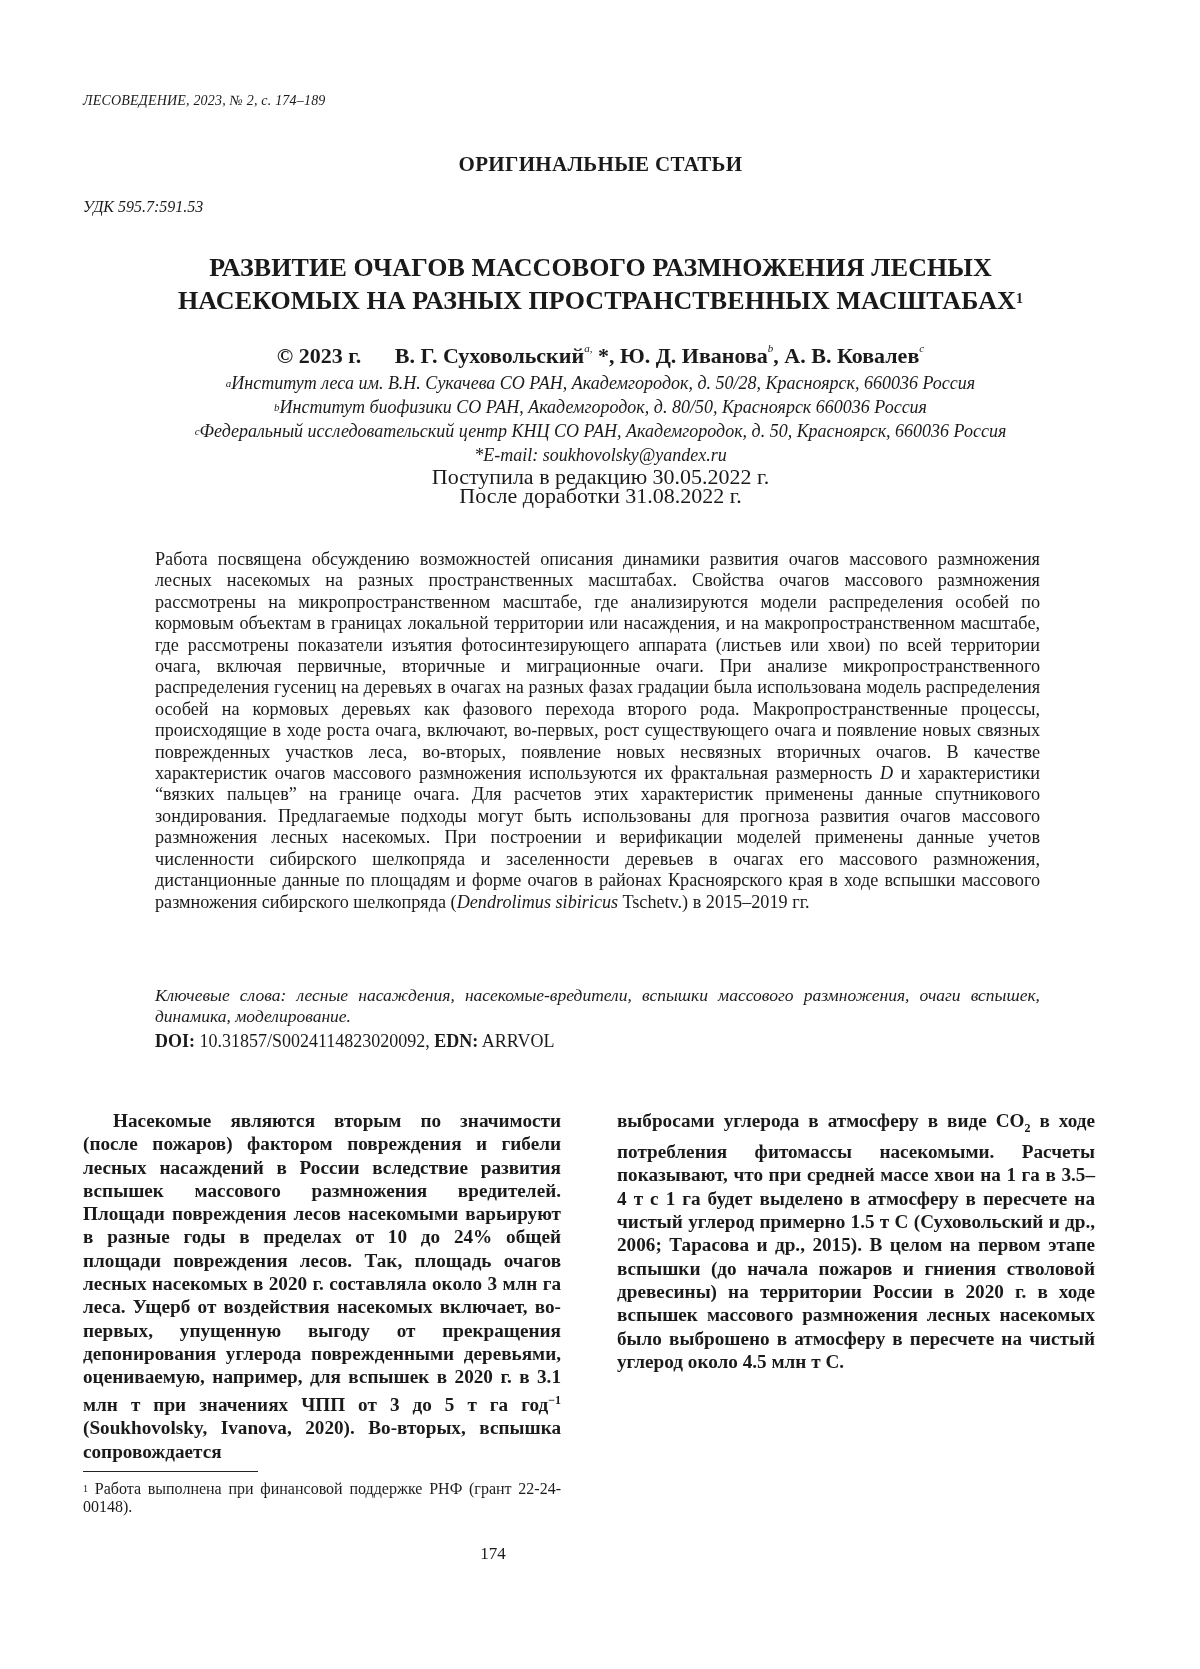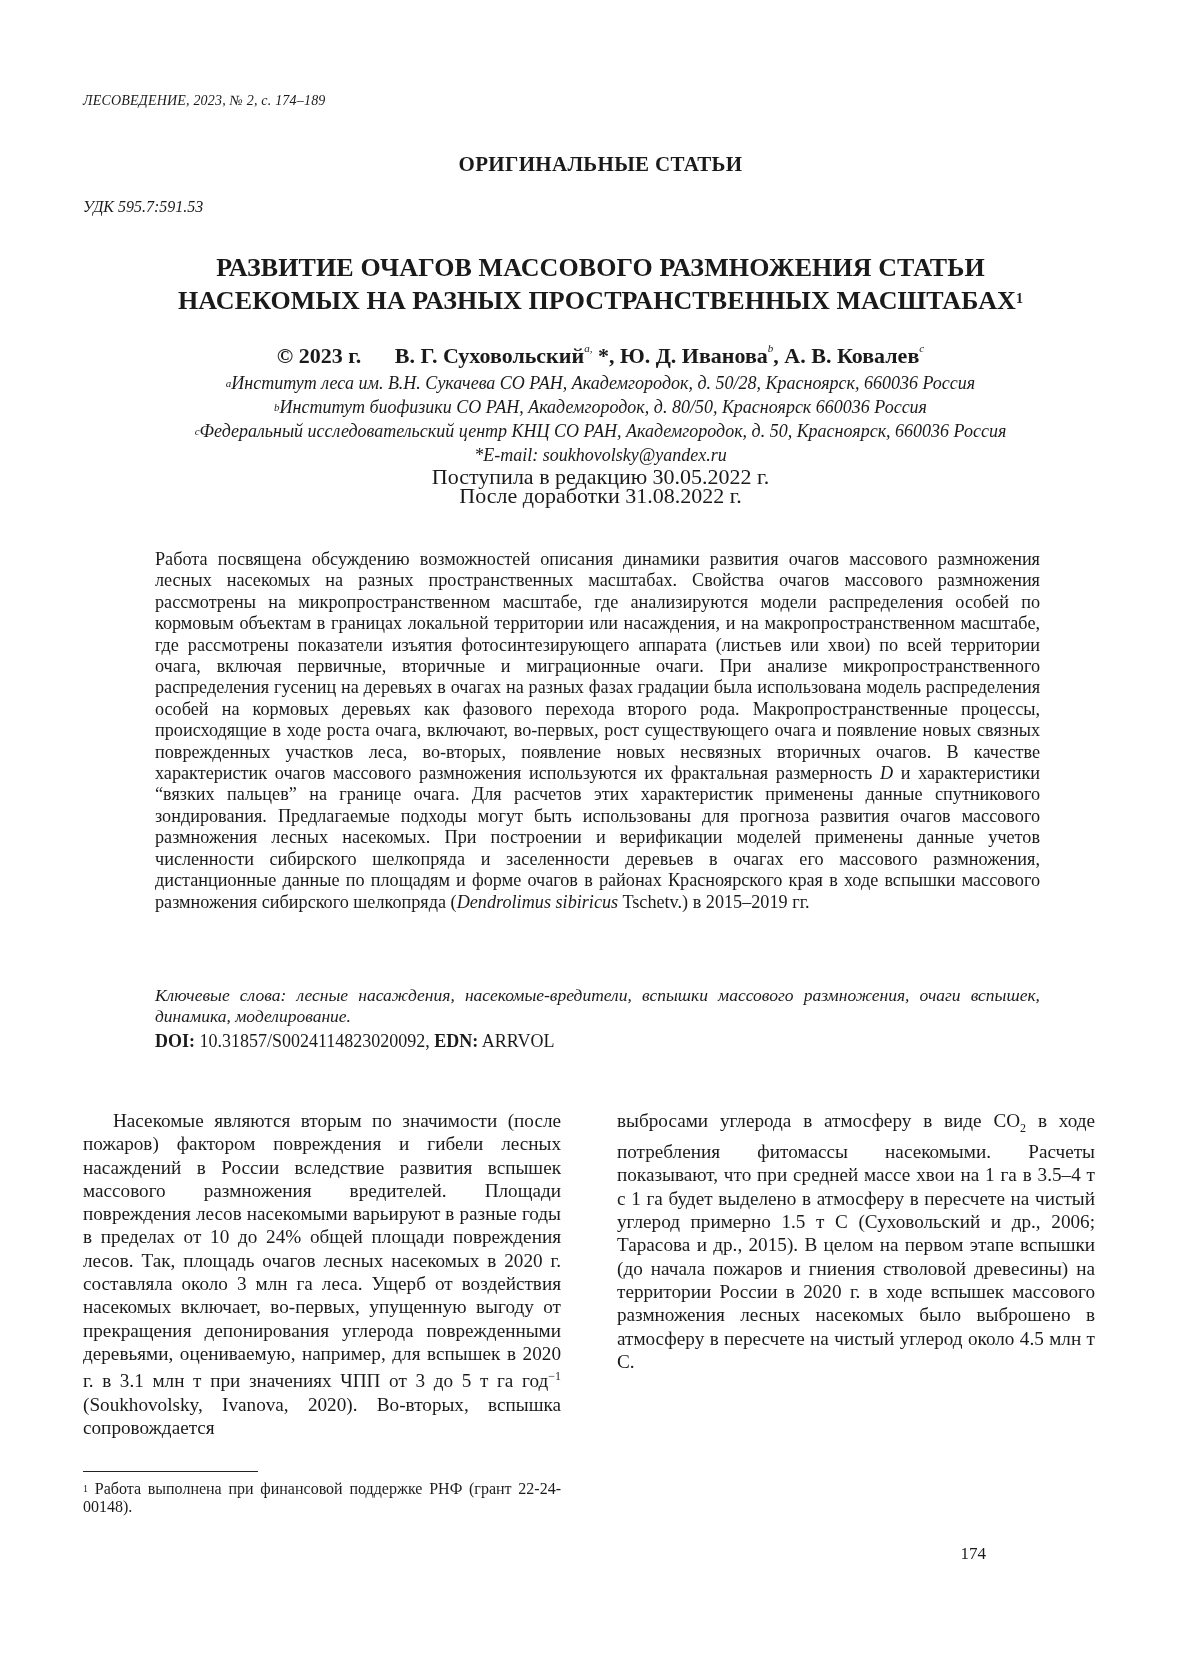--- a/index.html
+++ b/index.html
@@ -25,50 +25,50 @@
   .affils .email { margin-top: 0; }
 
   .dates { position: absolute; left: 83px; top: 467px; width: 1035px; text-align: center; font-size: 22px; line-height: 19px; }
 
   .abstract { position: absolute; left: 155px; top: 549px; width: 885px; font-size: 18.2px; line-height: 21.4px; text-align: justify; }
 
   .keywords { position: absolute; left: 155px; top: 985px; width: 885px; font-style: italic; font-size: 17.5px; line-height: 21px; text-align: justify; }
   .doi { position: absolute; left: 155px; top: 1031px; width: 885px; font-size: 18px; }
   .doi b { font-weight: bold; }
 
-  .col { position: absolute; top: 1109px; width: 478px; font-size: 19.2px; line-height: 23.3px; text-align: justify; }
+  .col { position: absolute; top: 1109px; width: 478px; font-size: 19.2px; line-height: 23.3px; text-align: justify; font-weight: bold; }
   .col.left { left: 83px; }
   .col.right { left: 617px; }
   .col p { margin: 0; }
   .col p.indent { text-indent: 30px; }
   .col p.gap { margin-top: 12px; }
   .col sup { font-size: 12px; }
   .col sub { font-size: 12px; }
 
   .fn-rule { position: absolute; left: 83px; top: 1471px; width: 175px; border-top: 1.5px solid #222; }
   .footnote { position: absolute; left: 83px; top: 1480px; width: 478px; font-size: 16px; line-height: 18px; text-align: justify; }
   .footnote sup { font-size: 10px; vertical-align: top; }
 
-  .page-num { position: absolute; left: 0; top: 1544px; width: 986px; text-align: right; font-size: 17px; }
+  .page-num { position: absolute; left: 0; top: 1544px; width: 986px; text-align: center; font-size: 17px; }
 </style>
 </head>
 <body>
 
 <div class="journal-line">ЛЕСОВЕДЕНИЕ, 2023, № 2, с. 174–189</div>
 
 <div class="section-bar">
   <div class="rule"></div>
   <div class="label">ОРИГИНАЛЬНЫЕ СТАТЬИ</div>
   <div class="rule"></div>
 </div>
 
 <div class="udk">УДК 595.7:591.53</div>
 
 <div class="title">
-  <div>РАЗВИТИЕ ОЧАГОВ МАССОВОГО РАЗМНОЖЕНИЯ СТАТЬИ</div>
+  <div>РАЗВИТИЕ ОЧАГОВ МАССОВОГО РАЗМНОЖЕНИЯ ЛЕСНЫХ</div>
   <div><span>НАСЕКОМЫХ НА РАЗНЫХ ПРОСТРАНСТВЕННЫХ МАСШТАБАХ</span><sup>1</sup></div>
 </div>
 
 <div class="authors">
   <span class="year">© 2023 г.</span>
   <span><span>В. Г. Суховольский</span><sup>a,</sup><span> *,</span></span>
   <span><span>Ю. Д. Иванова</span><sup>b</sup><span>,</span></span>
   <span><span>А. В. Ковалев</span><sup>c</sup></span>
 </div>
 

